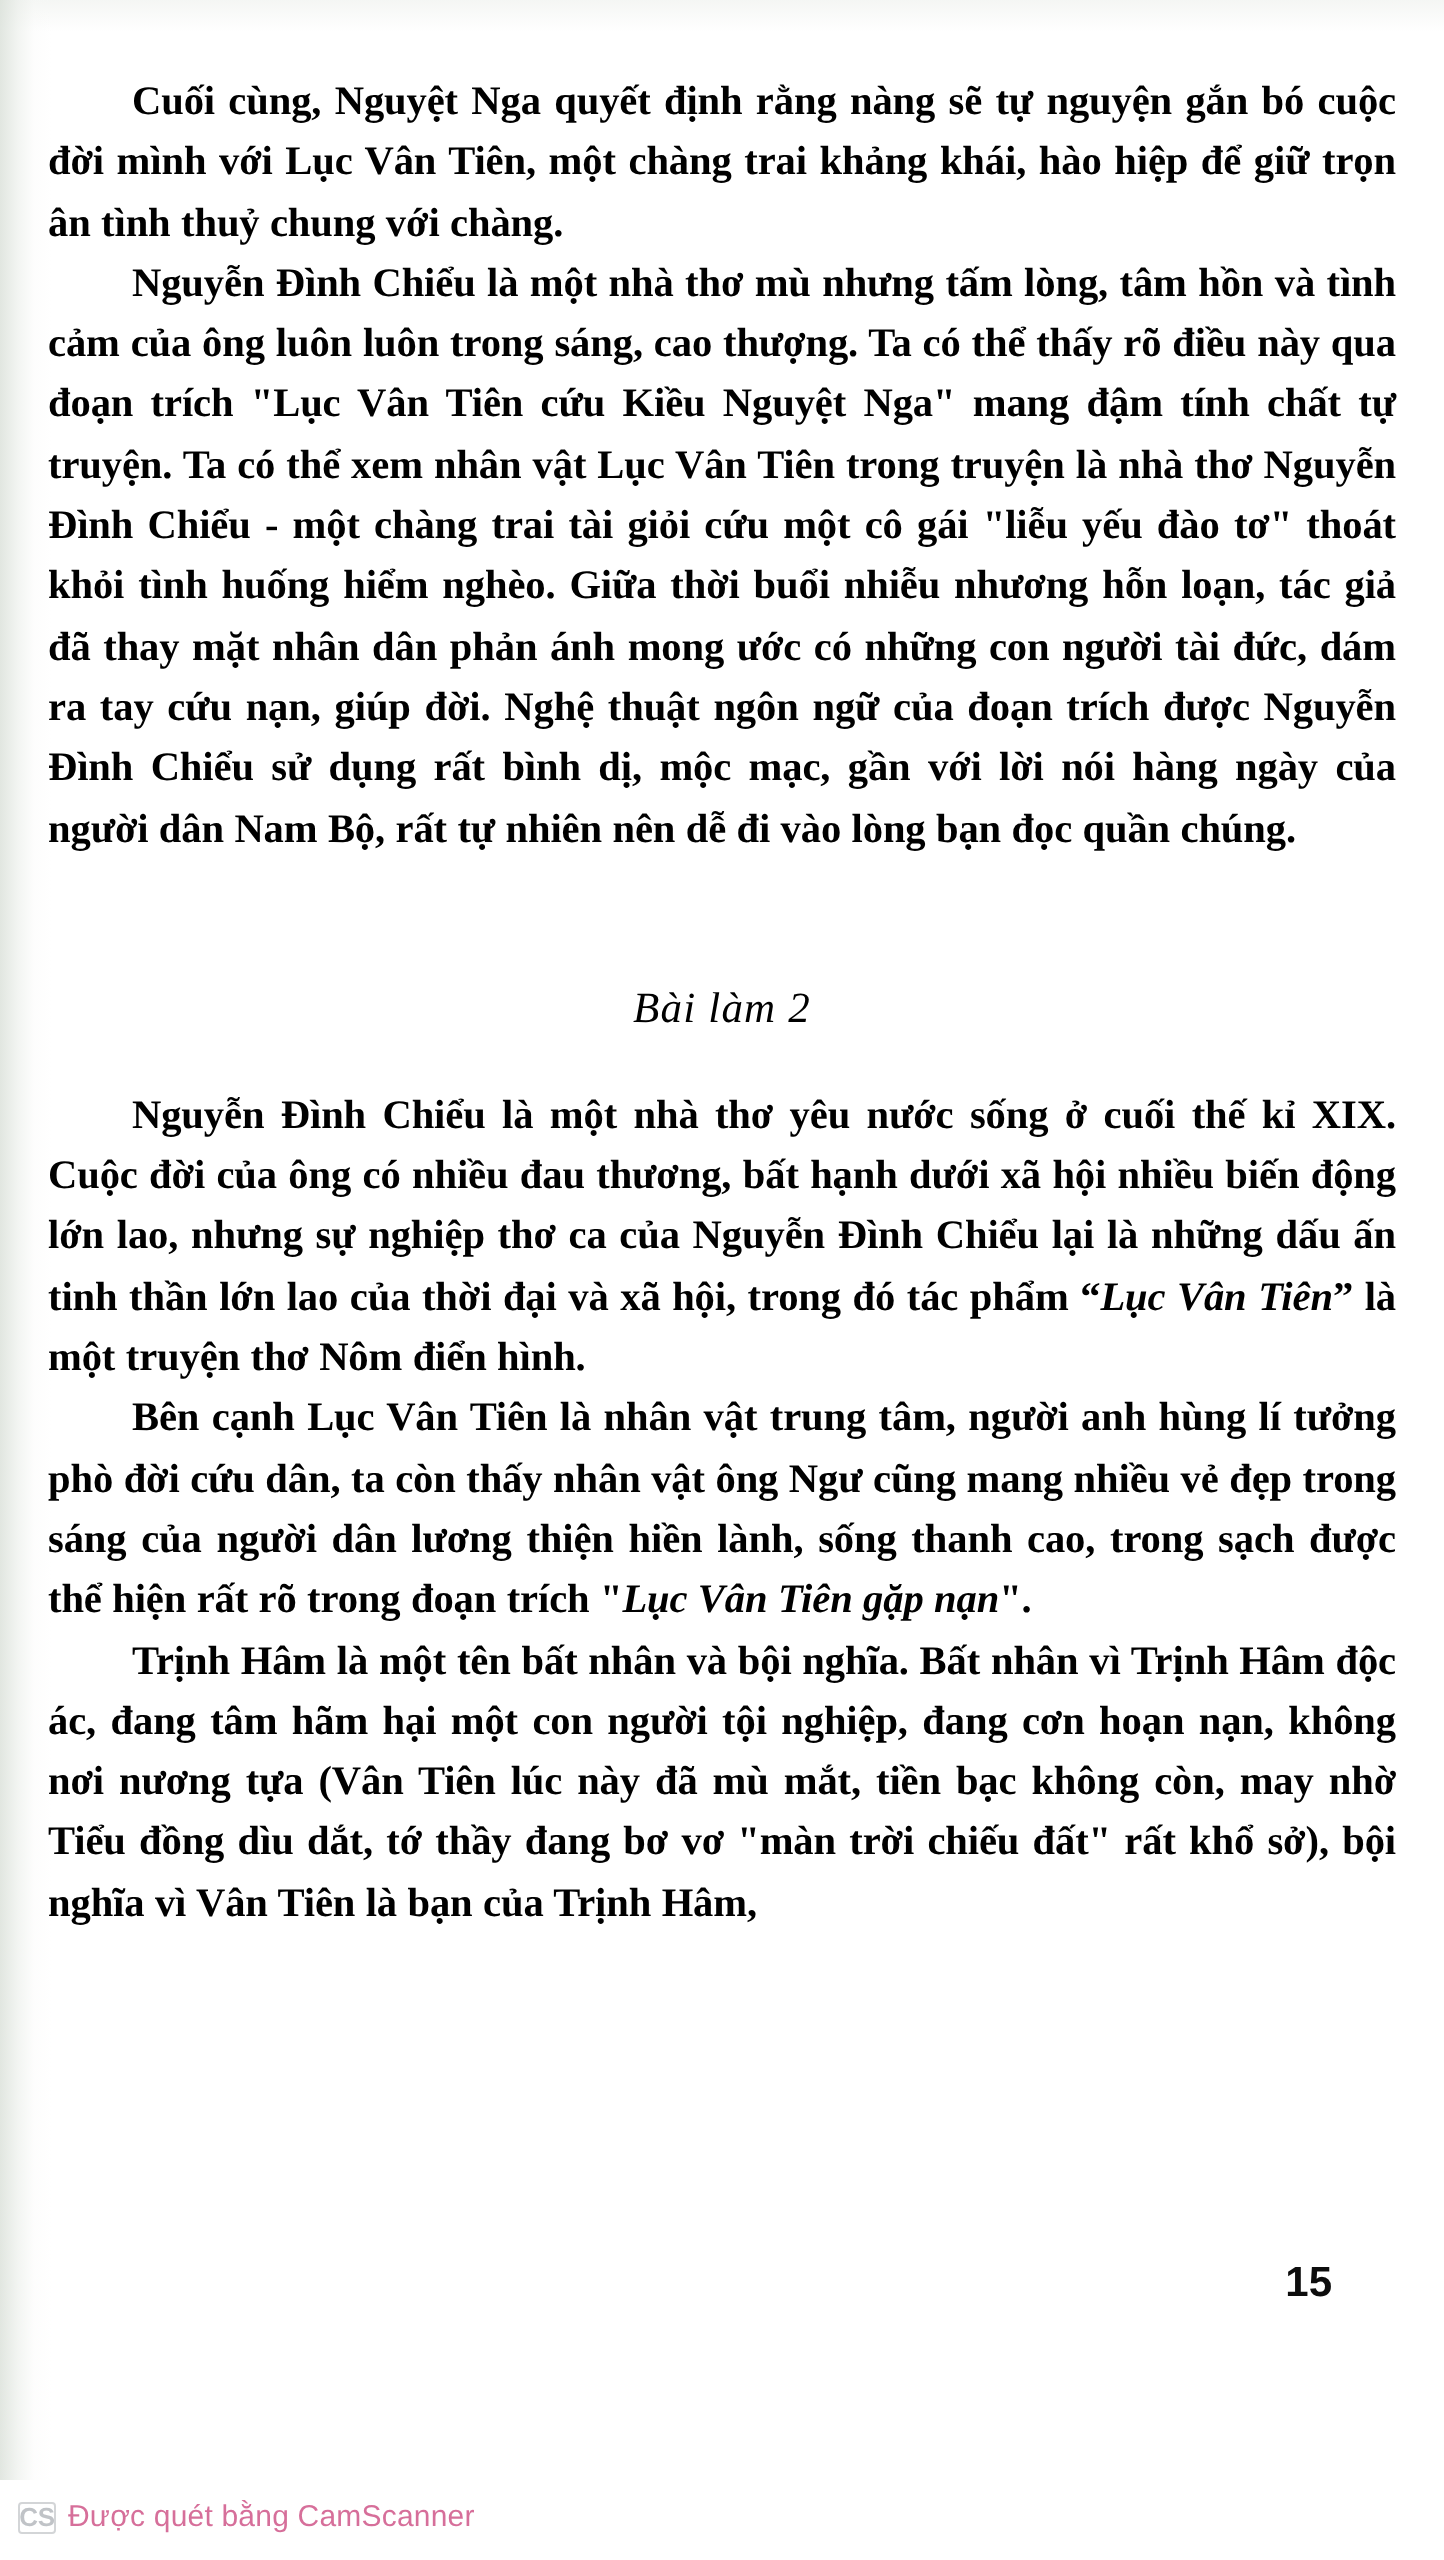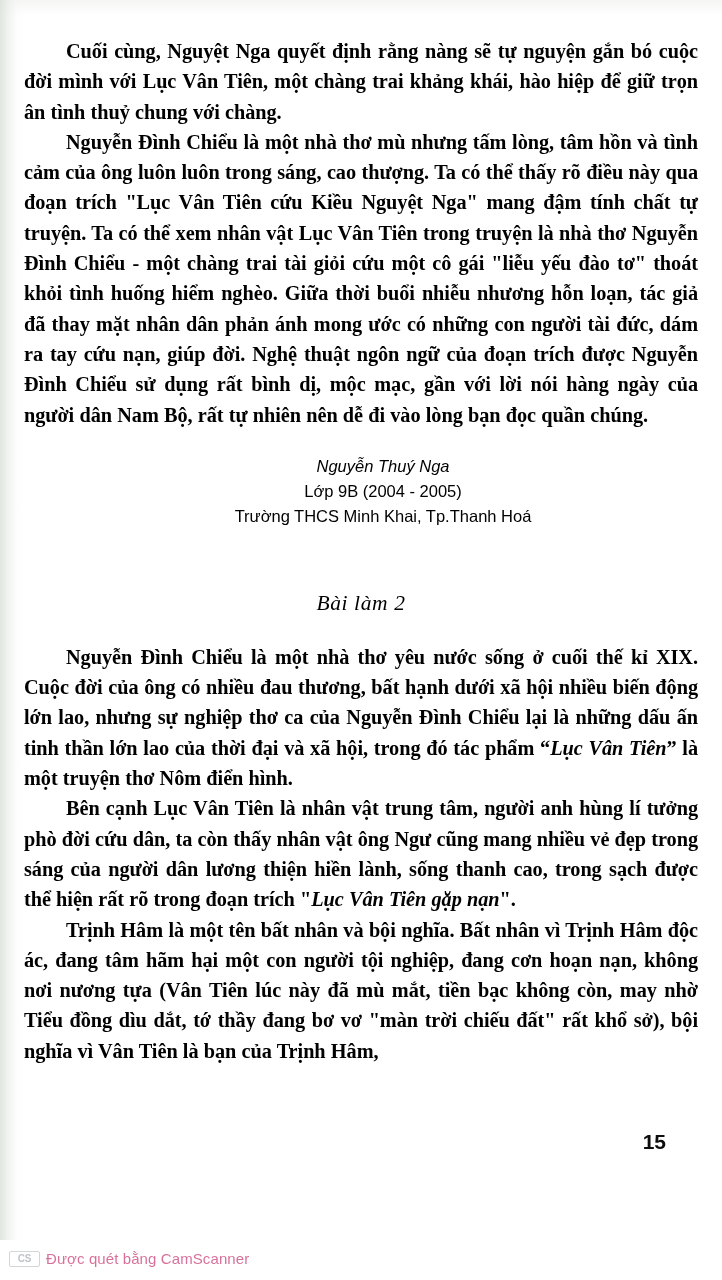--- a/index.html
+++ b/index.html
@@ -114,26 +114,26 @@
     top: 1250px;
     display: flex;
     align-items: center;
     gap: 6px;
     opacity: 0.62;
   }
   .watermark .cs-badge {
     display: inline-flex;
     align-items: center;
     justify-content: center;
-    width: 31px;
+    width: 19px;
     height: 16px;
     border: 1.4px solid #b9bcc0;
     border-radius: 2px;
     font-family: "Liberation Sans", sans-serif;
-    font-size: 10px;
+    font-size: 13px;
     font-weight: bold;
     color: #9aa0a6;
     letter-spacing: -0.2px;
     box-sizing: border-box;
   }
   .watermark .cs-text {
     font-family: "Liberation Sans", sans-serif;
     font-size: 15px;
     color: #be185d;
     letter-spacing: 0.1px;
@@ -146,25 +146,20 @@
 
   <div class="scan-edge-top"></div>
   <div class="scan-edge-left"></div>
 
   <div class="content">
 
     <p class="body-text indent">Cuối cùng, Nguyệt Nga quyết định rằng nàng sẽ tự nguyện gắn bó cuộc đời mình với Lục Vân Tiên, một chàng trai khảng khái, hào hiệp để giữ trọn ân tình thuỷ chung với chàng.</p>
 
     <p class="body-text indent">Nguyễn Đình Chiểu là một nhà thơ mù nhưng tấm lòng, tâm hồn và tình cảm của ông luôn luôn trong sáng, cao thượng. Ta có thể thấy rõ điều này qua đoạn trích "Lục Vân Tiên cứu Kiều Nguyệt Nga" mang đậm tính chất tự truyện. Ta có thể xem nhân vật Lục Vân Tiên trong truyện là nhà thơ Nguyễn Đình Chiểu - một chàng trai tài giỏi cứu một cô gái "liễu yếu đào tơ" thoát khỏi tình huống hiểm nghèo. Giữa thời buổi nhiễu nhương hỗn loạn, tác giả đã thay mặt nhân dân phản ánh mong ước có những con người tài đức, dám ra tay cứu nạn, giúp đời. Nghệ thuật ngôn ngữ của đoạn trích được Nguyễn Đình Chiểu sử dụng rất bình dị, mộc mạc, gần với lời nói hàng ngày của người dân Nam Bộ, rất tự nhiên nên dễ đi vào lòng bạn đọc quần chúng.</p>
 
-    <div class="signature">
-      <div class="sig-name">Nguyễn Thuý Nga</div>
-      <div class="sig-class">Lớp 9B (2004 - 2005)</div>
-      <div class="sig-school">Trường THCS Minh Khai, Tp.Thanh Hoá</div>
-    </div>
 
     <div class="section-heading">Bài làm 2</div>
 
     <p class="body-text indent"><span>Nguyễn Đình Chiểu là một nhà thơ yêu nước sống ở cuối thế kỉ XIX. Cuộc đời của ông có nhiều đau thương, bất hạnh dưới xã hội nhiều biến động lớn lao, nhưng sự nghiệp thơ ca của Nguyễn Đình Chiểu lại là những dấu ấn tinh thần lớn lao của thời đại và xã hội, trong đó tác phẩm “</span><em class="title-italic">Lục Vân Tiên</em><span>” là một truyện thơ Nôm điển hình.</span></p>
 
     <p class="body-text indent"><span>Bên cạnh Lục Vân Tiên là nhân vật trung tâm, người anh hùng lí tưởng phò đời cứu dân, ta còn thấy nhân vật ông Ngư cũng mang nhiều vẻ đẹp trong sáng của người dân lương thiện hiền lành, sống thanh cao, trong sạch được thể hiện rất rõ trong đoạn trích "</span><em class="title-italic">Lục Vân Tiên gặp nạn</em><span>".</span></p>
 
     <p class="body-text indent">Trịnh Hâm là một tên bất nhân và bội nghĩa. Bất nhân vì Trịnh Hâm độc ác, đang tâm hãm hại một con người tội nghiệp, đang cơn hoạn nạn, không nơi nương tựa (Vân Tiên lúc này đã mù mắt, tiền bạc không còn, may nhờ Tiểu đồng dìu dắt, tớ thầy đang bơ vơ "màn trời chiếu đất" rất khổ sở), bội nghĩa vì Vân Tiên là bạn của Trịnh Hâm,</p>
 
   </div>

